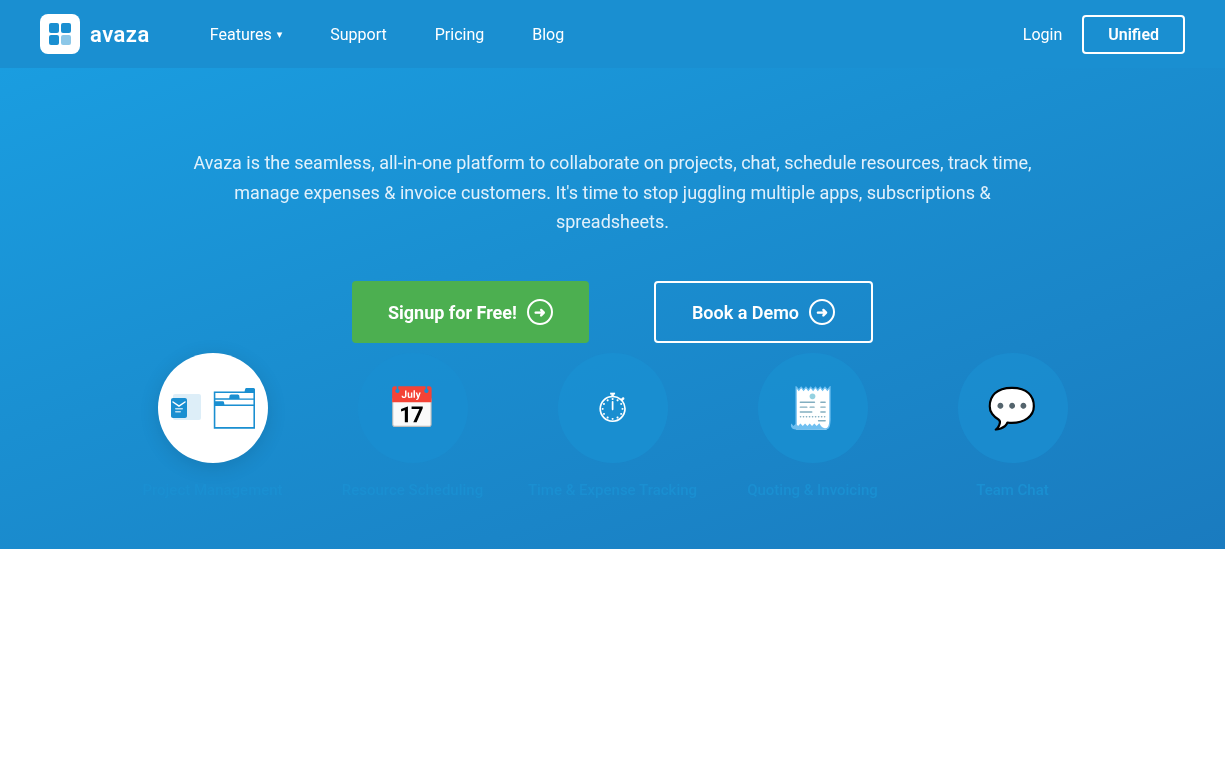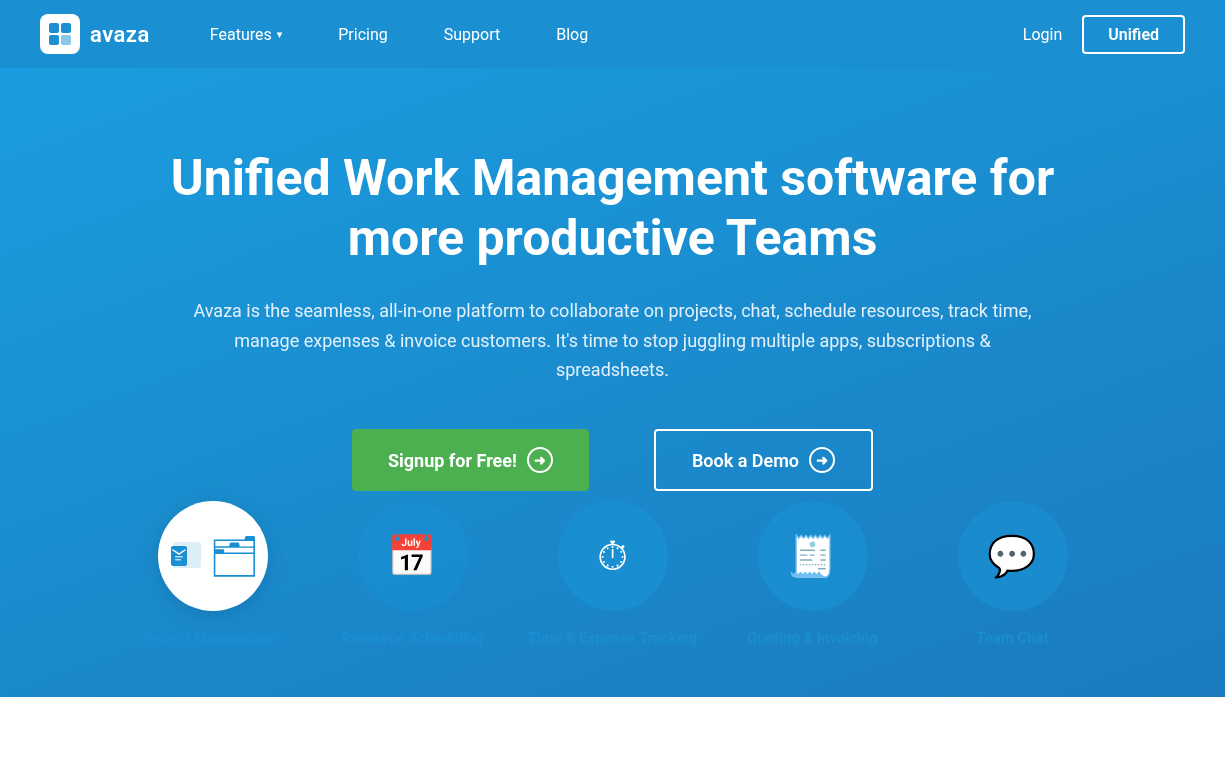--- a/index.html
+++ b/index.html
@@ -53,21 +53,21 @@
     .logo-text {
       color: #fff;
       font-size: 22px;
       font-weight: 600;
       letter-spacing: 0.5px;
     }
 
     .nav-links {
       display: flex;
       align-items: center;
-      gap: 16px;
+      gap: 8px;
       flex: 1;
     }
 
     .nav-link {
       color: #fff;
       text-decoration: none;
       font-size: 16px;
       padding: 0 20px;
       height: 68px;
       display: flex;
@@ -275,38 +275,37 @@
     </div>
     <span class="logo-text">avaza</span>
   </a>
 
   <div class="nav-links">
     <a class="nav-link">
       <span>Features</span>
       <span class="chevron">▾</span>
     </a>
     <a class="nav-link">
+      <span>Support</span>
+    </a>
+    <a class="nav-link">
       <span>Pricing</span>
-    </a>
-    <a class="nav-link">
-      <span>Support</span>
     </a>
     <a class="nav-link">
       <span>Blog</span>
     </a>
   </div>
 
   <div class="nav-right">
     <a class="nav-login">Login</a>
     <a class="nav-signup">Unified</a>
   </div>
 </nav>
 
 <section class="hero" style="padding-bottom: 0px;">
-  <h1 class="hero-title">Unified Work Management software for more productive Teams</h1>
   <p class="hero-subtitle">Avaza is the seamless, all-in-one platform to collaborate on projects, chat, schedule resources, track time, manage expenses &amp; invoice customers. It's time to stop juggling multiple apps, subscriptions &amp; spreadsheets.</p>
 
   <div class="hero-buttons">
     <a class="btn-signup-free">
       <span>Signup for Free!</span>
       <span class="arrow-icon">➜</span>
     </a>
     <a class="btn-book-demo">
       <span>Book a Demo</span>
       <span class="arrow-icon">➜</span>

